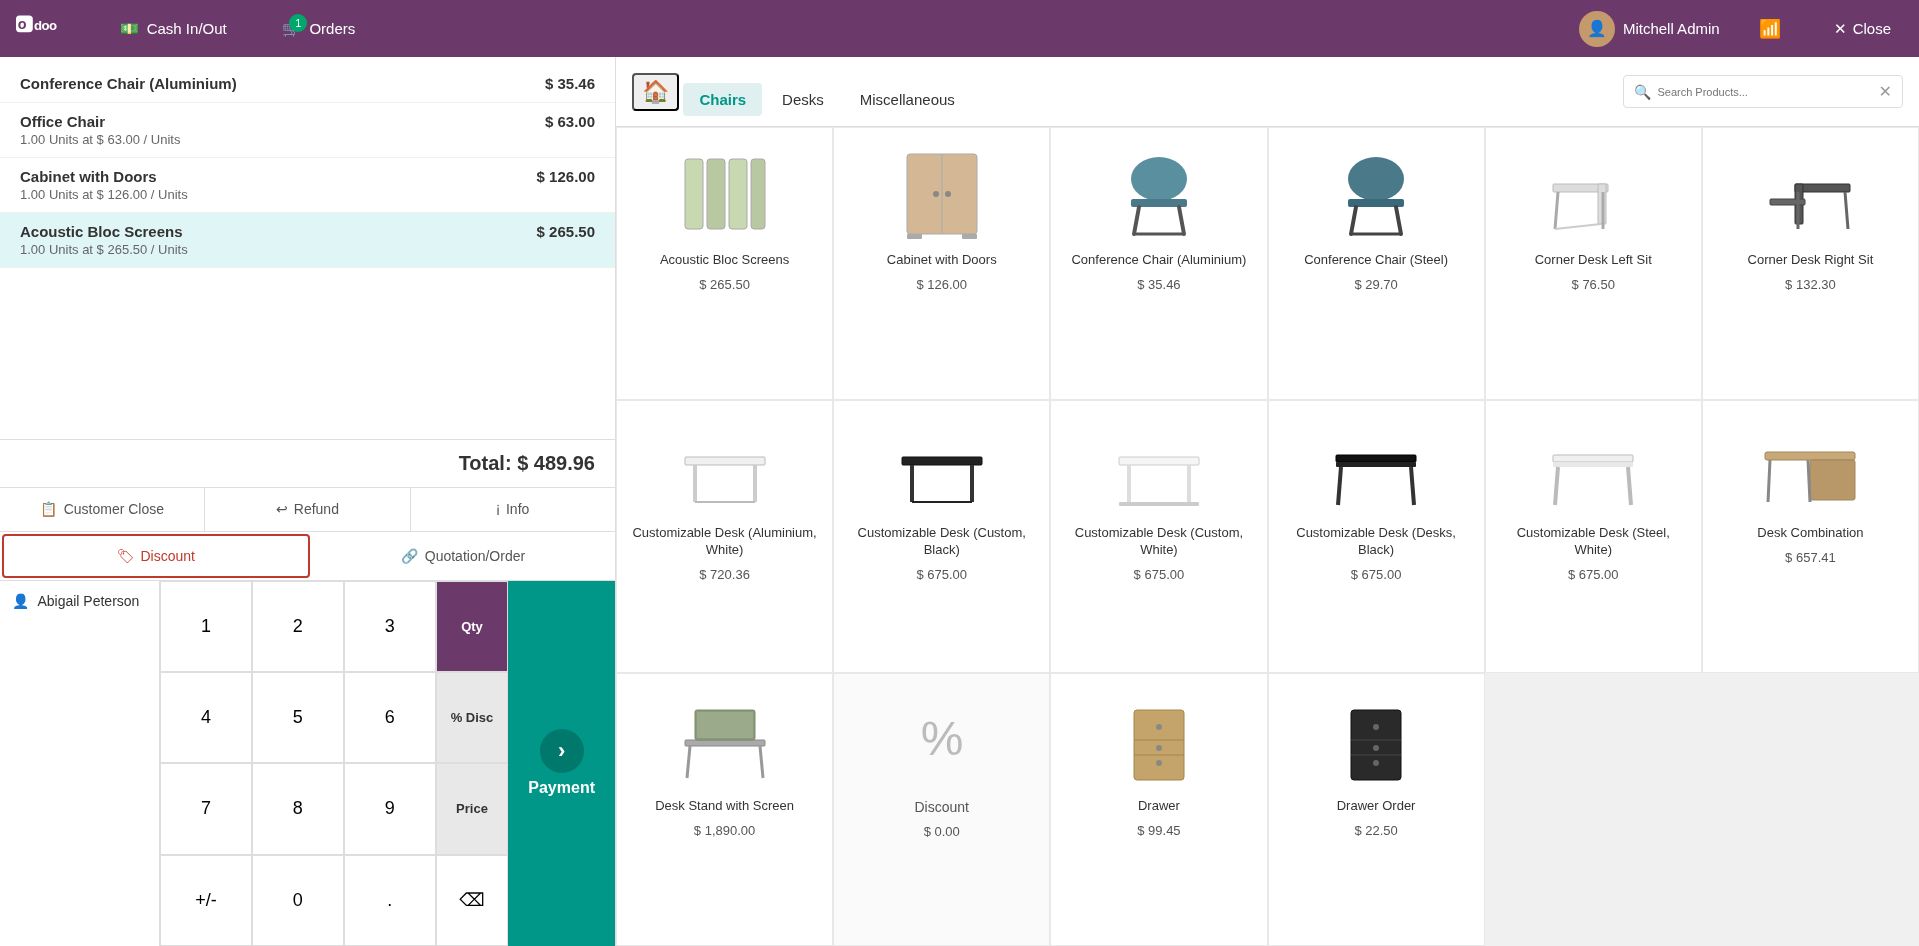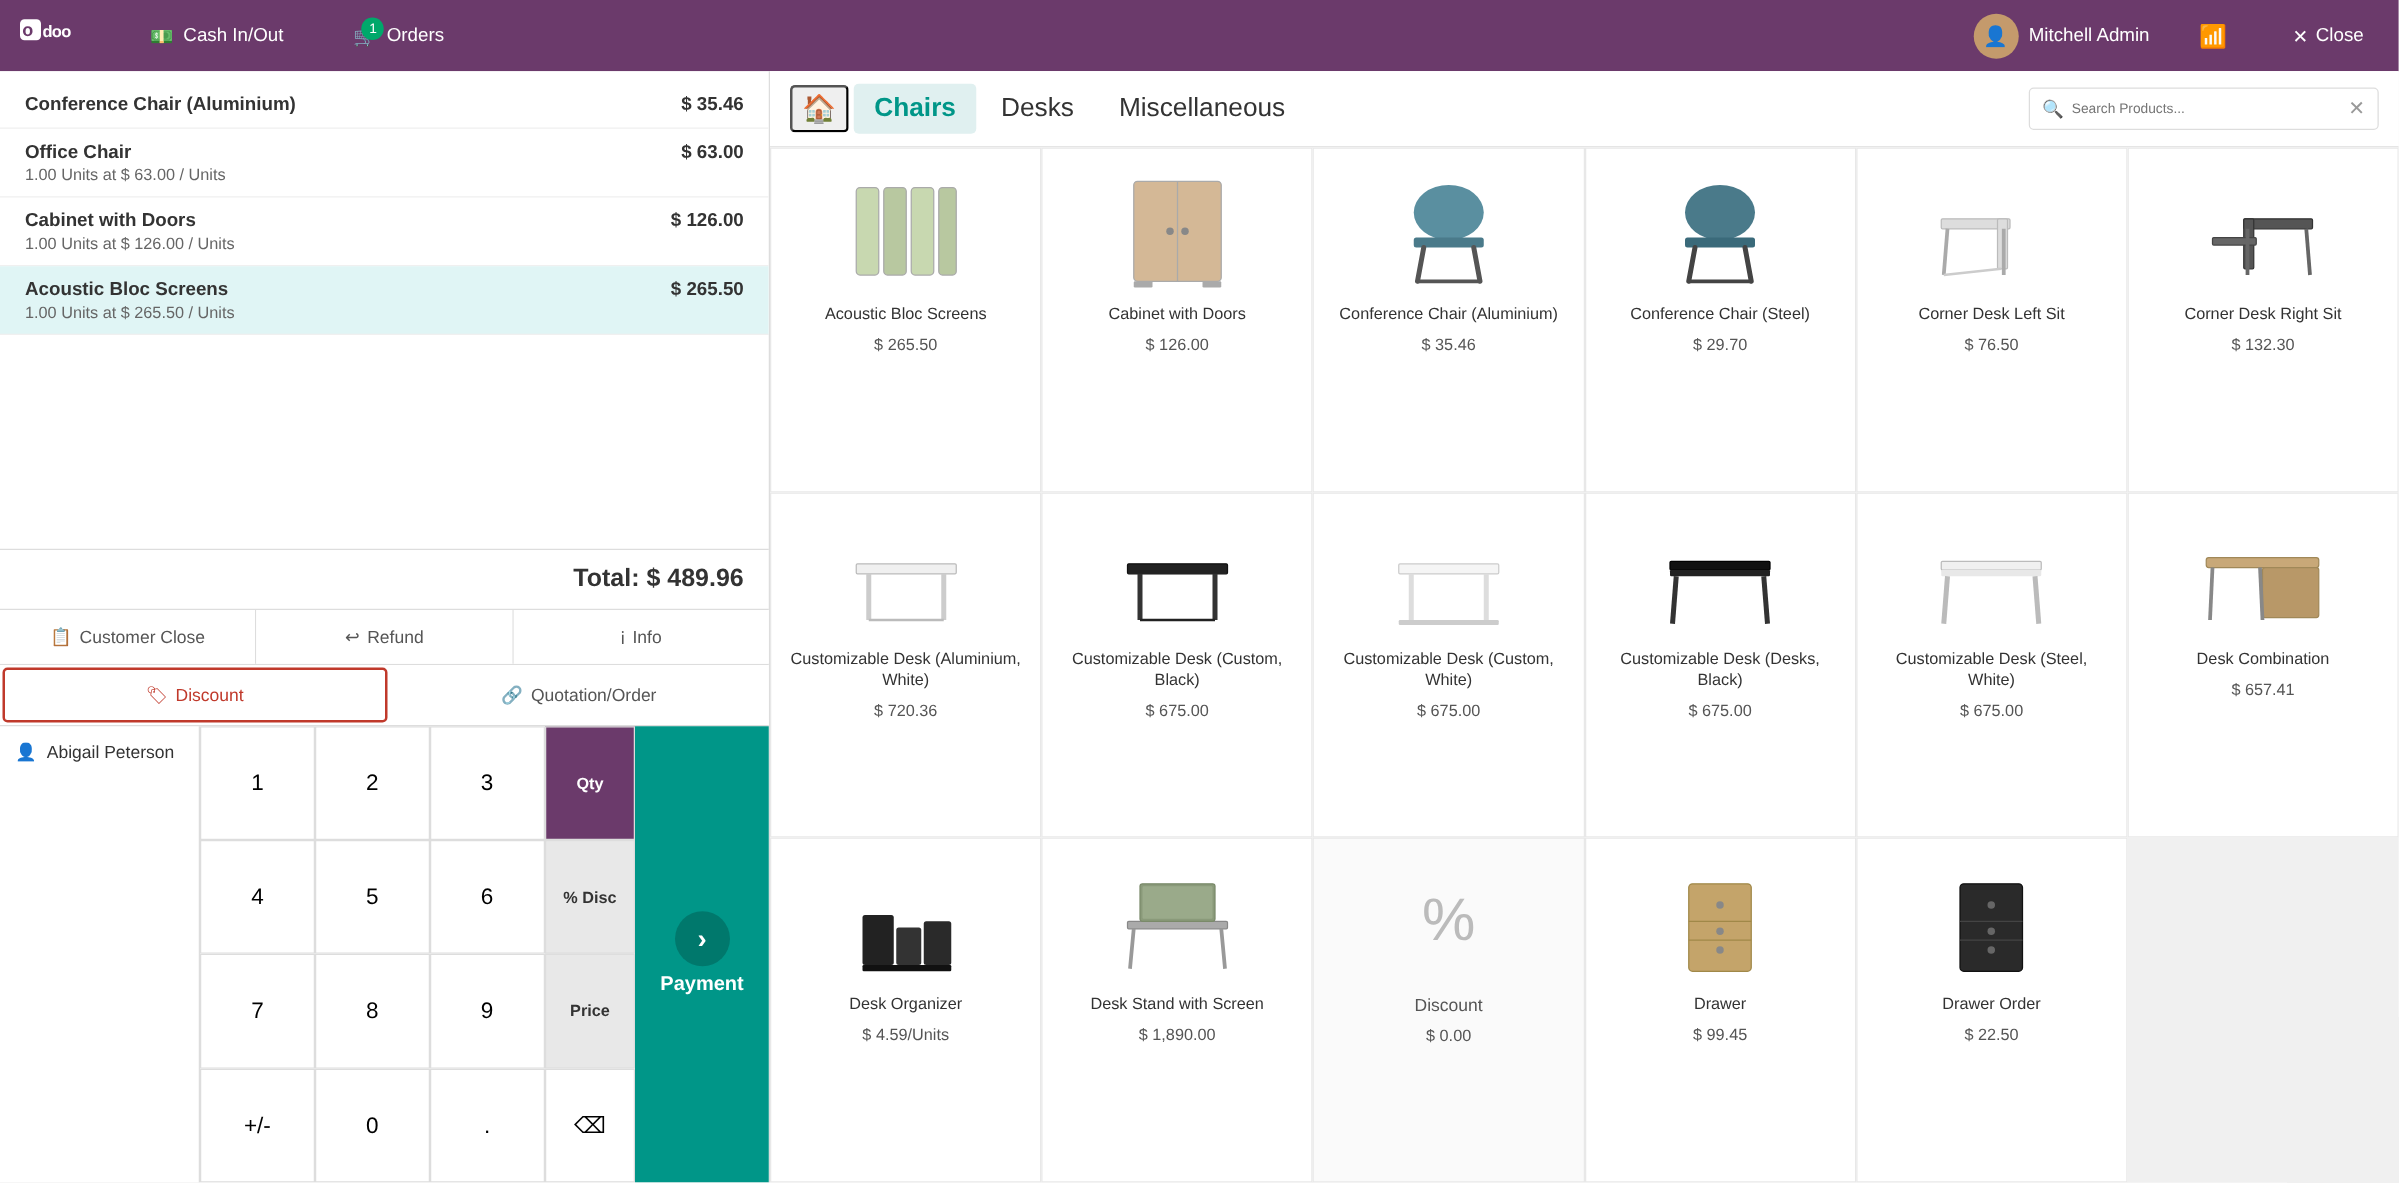--- a/index.html
+++ b/index.html
@@ -277,25 +277,26 @@
     .product-nav-home {
       color: #009688;
       font-size: 22px;
       cursor: pointer;
       padding: 4px 8px;
       border-radius: 4px;
     }
     .product-cat {
       padding: 8px 16px;
       cursor: pointer;
-      font-size: 21px;
+      font-size: 15px;
       color: #333;
       border-radius: 4px;
       border: none;
       background: none;
+      margin-top: 16px;
     }
     .product-cat.active {
       background: #e0f0f0;
       color: #009688;
       font-weight: 600;
     }
     .search-box {
       margin-left: auto;
       display: flex;
       align-items: center;
@@ -698,32 +699,20 @@
             <rect x="5" y="35" width="90" height="8" rx="2" fill="#c8a878" stroke="#a08858" stroke-width="1"></rect>
             <rect x="50" y="43" width="45" height="40" rx="2" fill="#b89868" stroke="#a08858" stroke-width="1"></rect>
             <line x1="10" y1="43" x2="8" y2="85" stroke="#888" stroke-width="3"></line>
             <line x1="48" y1="43" x2="50" y2="85" stroke="#888" stroke-width="3"></line>
           </svg>
         </div>
         <span class="product-name">Desk Combination</span>
         <span class="product-price">$ 657.41</span>
       </div>
 
-      <div class="product-card">
-        <div class="product-img">
-          <svg class="prod-svg" viewBox="0 0 100 100">
-            <rect x="15" y="45" width="25" height="40" rx="2" fill="#222"></rect>
-            <rect x="42" y="55" width="20" height="30" rx="2" fill="#333"></rect>
-            <rect x="64" y="50" width="22" height="35" rx="2" fill="#2a2a2a"></rect>
-            <rect x="15" y="85" width="71" height="5" rx="1" fill="#111"></rect>
-          </svg>
-        </div>
-        <span class="product-name">Desk Organizer</span>
-        <span class="product-price">$ 4.59/Units</span>
-      </div>
 
 
       <div class="product-card">
         <div class="product-img">
           <svg class="prod-svg" viewBox="0 0 100 100">
             <rect x="10" y="50" width="80" height="6" rx="1" fill="#aaa" stroke="#888" stroke-width="1"></rect>
             <rect x="20" y="20" width="60" height="30" rx="2" fill="#8a9a7a" stroke="#7a8a6a" stroke-width="1"></rect>
             <rect x="22" y="22" width="56" height="26" rx="1" fill="#9aaa8a"></rect>
             <line x1="15" y1="56" x2="12" y2="88" stroke="#999" stroke-width="3"></line>
             <line x1="85" y1="56" x2="88" y2="88" stroke="#999" stroke-width="3"></line>

